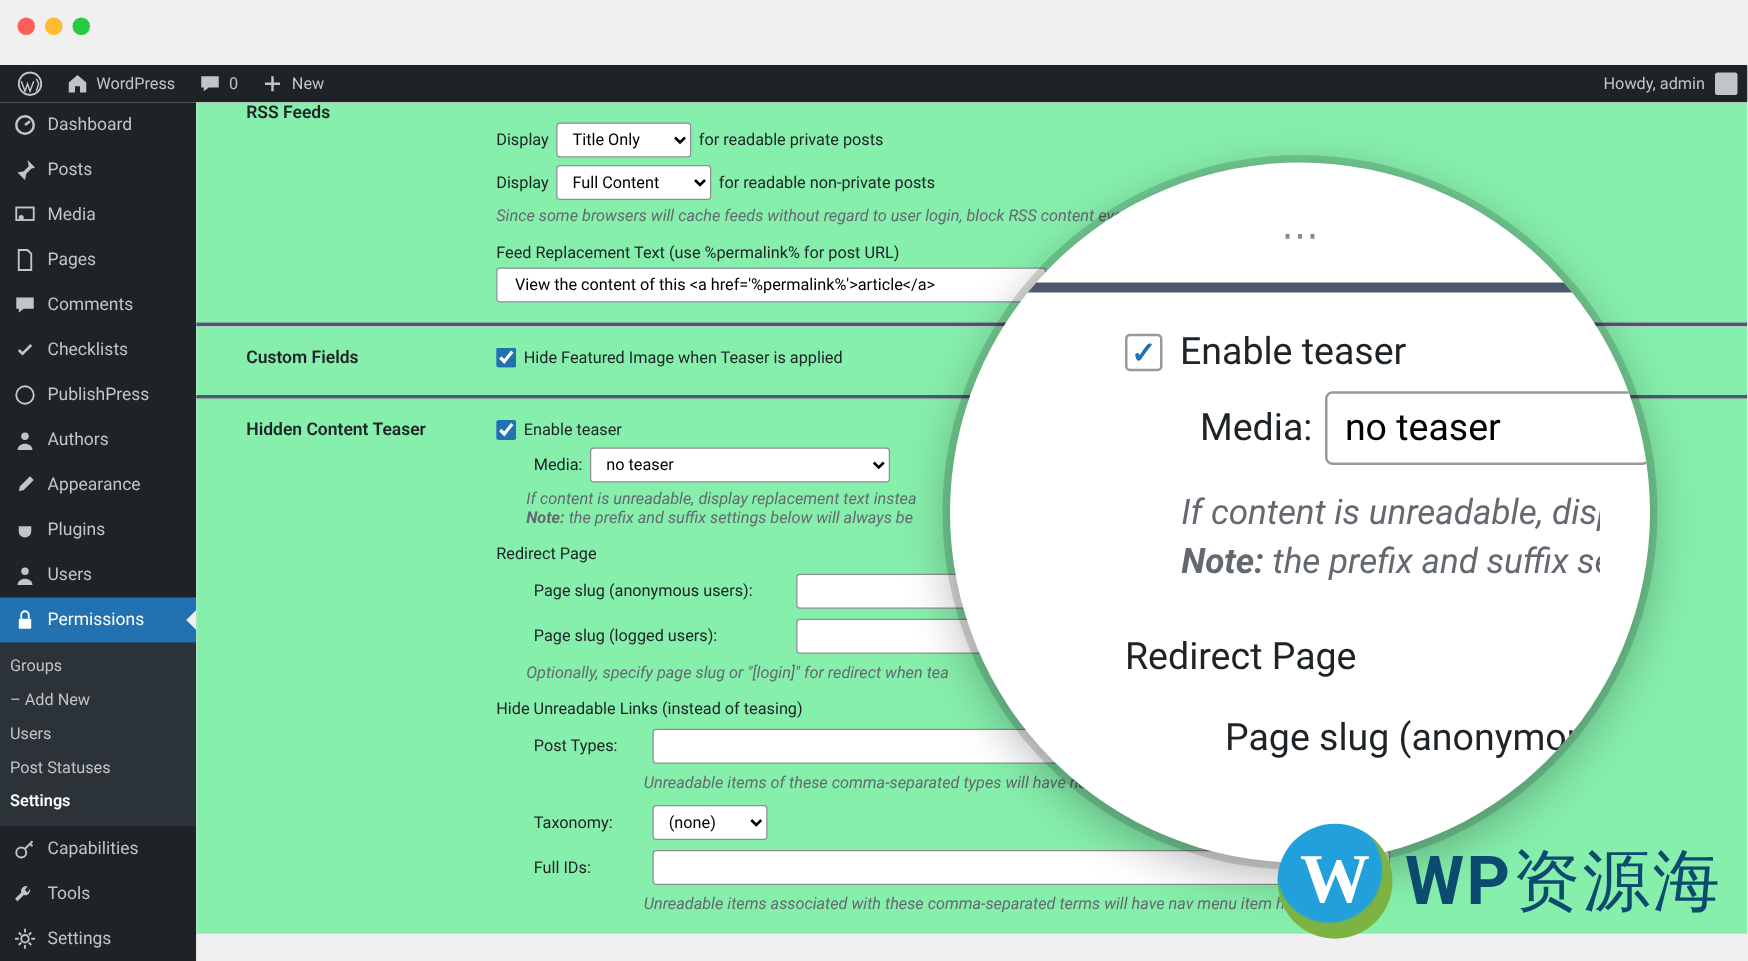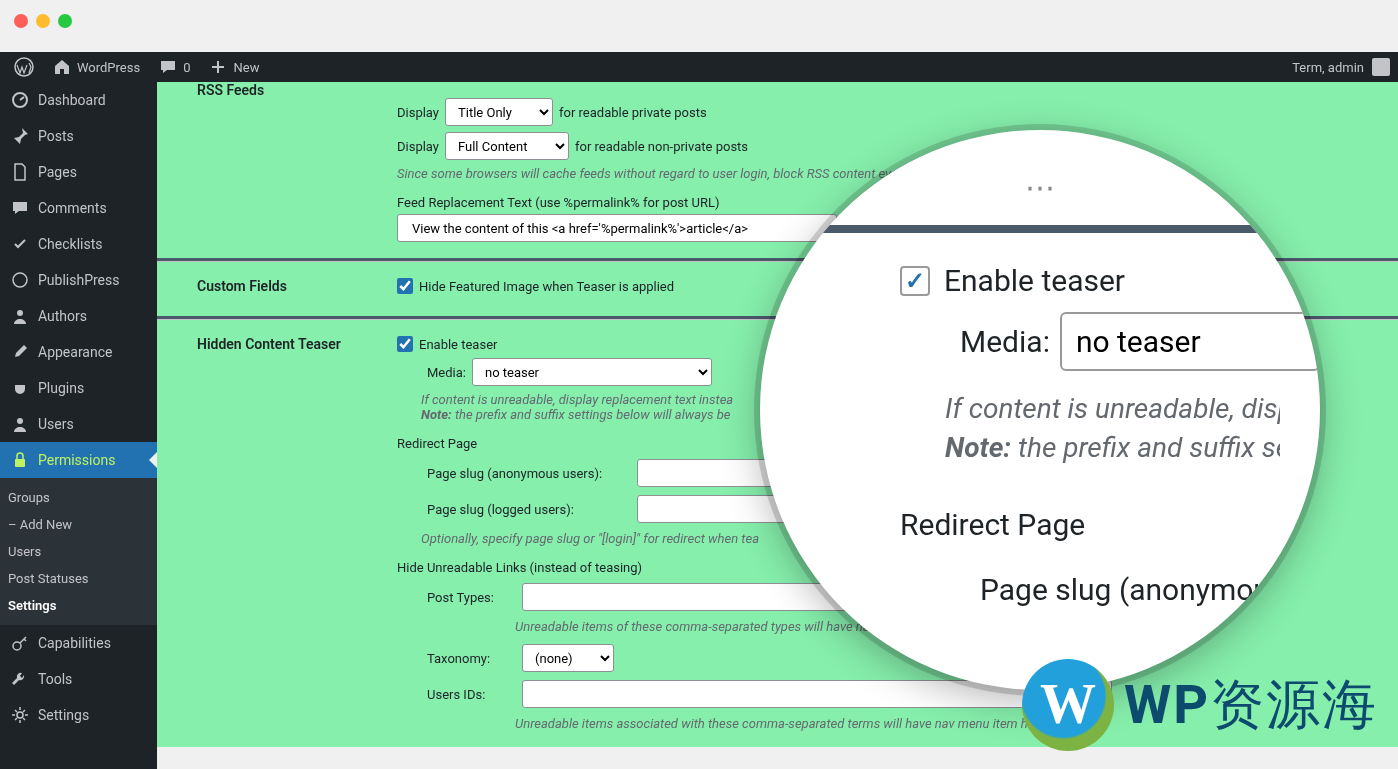--- a/index.html
+++ b/index.html
@@ -15,21 +15,21 @@
 
 .toolbar { position: absolute; top: 52px; left: 0; right: 0; height: 30px; background: #1d2327; display: flex; align-items: center; color: #c3c4c7; font-size: 13px; padding: 0 8px; }
 .toolbar-left { display: flex; align-items: flex-start; gap: 6px; }
 .toolbar-item { display: flex; align-items: center; gap: 5px; padding: 0 6px; cursor: pointer; }
 .toolbar-right { margin-left: auto; display: flex; align-items: center; gap: 8px; }
 .avatar { width: 18px; height: 18px; background: #c3c4c7; border-radius: 2px; }
 
 
 .sidebar { position: absolute; top: 82px; left: 0; width: 157px; bottom: 0; background: #1d2327; color: #c3c4c7; font-size: 14px; overflow-y: auto; }
 .sidebar-item { display: flex; align-items: center; gap: 8px; padding: 8px 10px; cursor: pointer; }
-.sidebar-item.current { background: #2271b1; color: #bef264; position: relative; }
+.sidebar-item.current { background: #2271b1; color: #ffffff; position: relative; }
 .sidebar-item.current::after { content: ""; position: absolute; right: 0; top: 50%; margin-top: -8px; border: 8px solid transparent; border-right-color: #f0f0f1; }
 .sidebar-icon { width: 20px; height: 20px; display: flex; align-items: center; justify-content: center; }
 .sidebar-sub { background: #2c3338; padding: 6px 0; }
 .sidebar-sub-item { padding: 6px 8px; font-size: 13px; cursor: pointer; color: #c3c4c7; }
 .sidebar-sub-item.active { color: #fff; font-weight: 600; }
 
 
 .main { position: absolute; top: 82px; left: 157px; right: 0; bottom: 0; background: #f0f0f1; overflow: hidden; }
 .section-row { display: flex; border-top: 1px solid #c3c4c7; background: #86efac; }
 .section-row:first-child { border-top: none; }
@@ -105,21 +105,21 @@
       <span>0</span>
     </div>
     <div class="toolbar-item">
       <svg class="icon-svg" viewBox="0 0 20 20">
           <path d="M9 4h2v5h5v2h-5v5H9v-5H4V9h5z"></path>
         </svg>
       <span>New</span>
     </div>
   </div>
   <div class="toolbar-right">
-    <span>Term, admin</span>
+    <span>Howdy, admin</span>
     <div class="avatar"></div>
   </div>
 </div>
 
 <div class="sidebar">
   <div class="sidebar-item">
     <span class="sidebar-icon">
         <svg class="icon-svg" viewBox="0 0 20 20">
           <circle cx="10" cy="10" r="7" fill="none" stroke="currentColor" stroke-width="2"></circle>
           <path d="M10 10l4-3" stroke="currentColor" stroke-width="2"></path>
@@ -127,20 +127,29 @@
       </span>
     <span>Dashboard</span>
   </div>
   <div class="sidebar-item">
     <span class="sidebar-icon">
         <svg class="icon-svg" viewBox="0 0 20 20">
           <path d="M12 2l6 6-3 1-4 4-1 5-3-3-5 5 5-5-3-3 5-1 4-4z"></path>
         </svg>
       </span>
     <span>Posts</span>
+  </div>
+  <div class="sidebar-item">
+    <span class="sidebar-icon">
+        <svg class="icon-svg" viewBox="0 0 20 20">
+          <rect x="3" y="4" width="14" height="10" fill="none" stroke="currentColor" stroke-width="1.5"></rect>
+          <circle cx="7" cy="12" r="2"></circle>
+        </svg>
+      </span>
+    <span>Media</span>
   </div>
   <div class="sidebar-item">
     <span class="sidebar-icon">
         <svg class="icon-svg" viewBox="0 0 20 20">
           <path d="M5 2h7l3 3v13H5z" fill="none" stroke="currentColor" stroke-width="1.5"></path>
         </svg>
       </span>
     <span>Pages</span>
   </div>
   <div class="sidebar-item">
@@ -313,21 +322,21 @@
       <div class="indent-field">
         <label style="width:85px">Post Types:</label>
         <input type="text" style="width: 590px;">
       </div>
       <div class="note-text" style="margin-left:118px">Unreadable items of these comma-separated types will have nav m</div>
       <div class="indent-field" style="margin-top:10px">
         <label style="width:85px">Taxonomy:</label>
         <select><option>(none)</option></select>
       </div>
       <div class="indent-field">
-        <label style="width:85px">Users IDs:</label>
+        <label style="width:85px">Full IDs:</label>
         <input type="text" style="width: 590px;">
       </div>
       <div class="note-text" style="margin-left:118px">Unreadable items associated with these comma-separated terms will have nav menu item hidden.</div>
     </div>
   </div>
 </div>
 
 <div class="magnifier">
   <div class="mag-content">
     <div style="font-size:30px;text-align:center;color:#888;margin-top:-20px">⋯</div>

